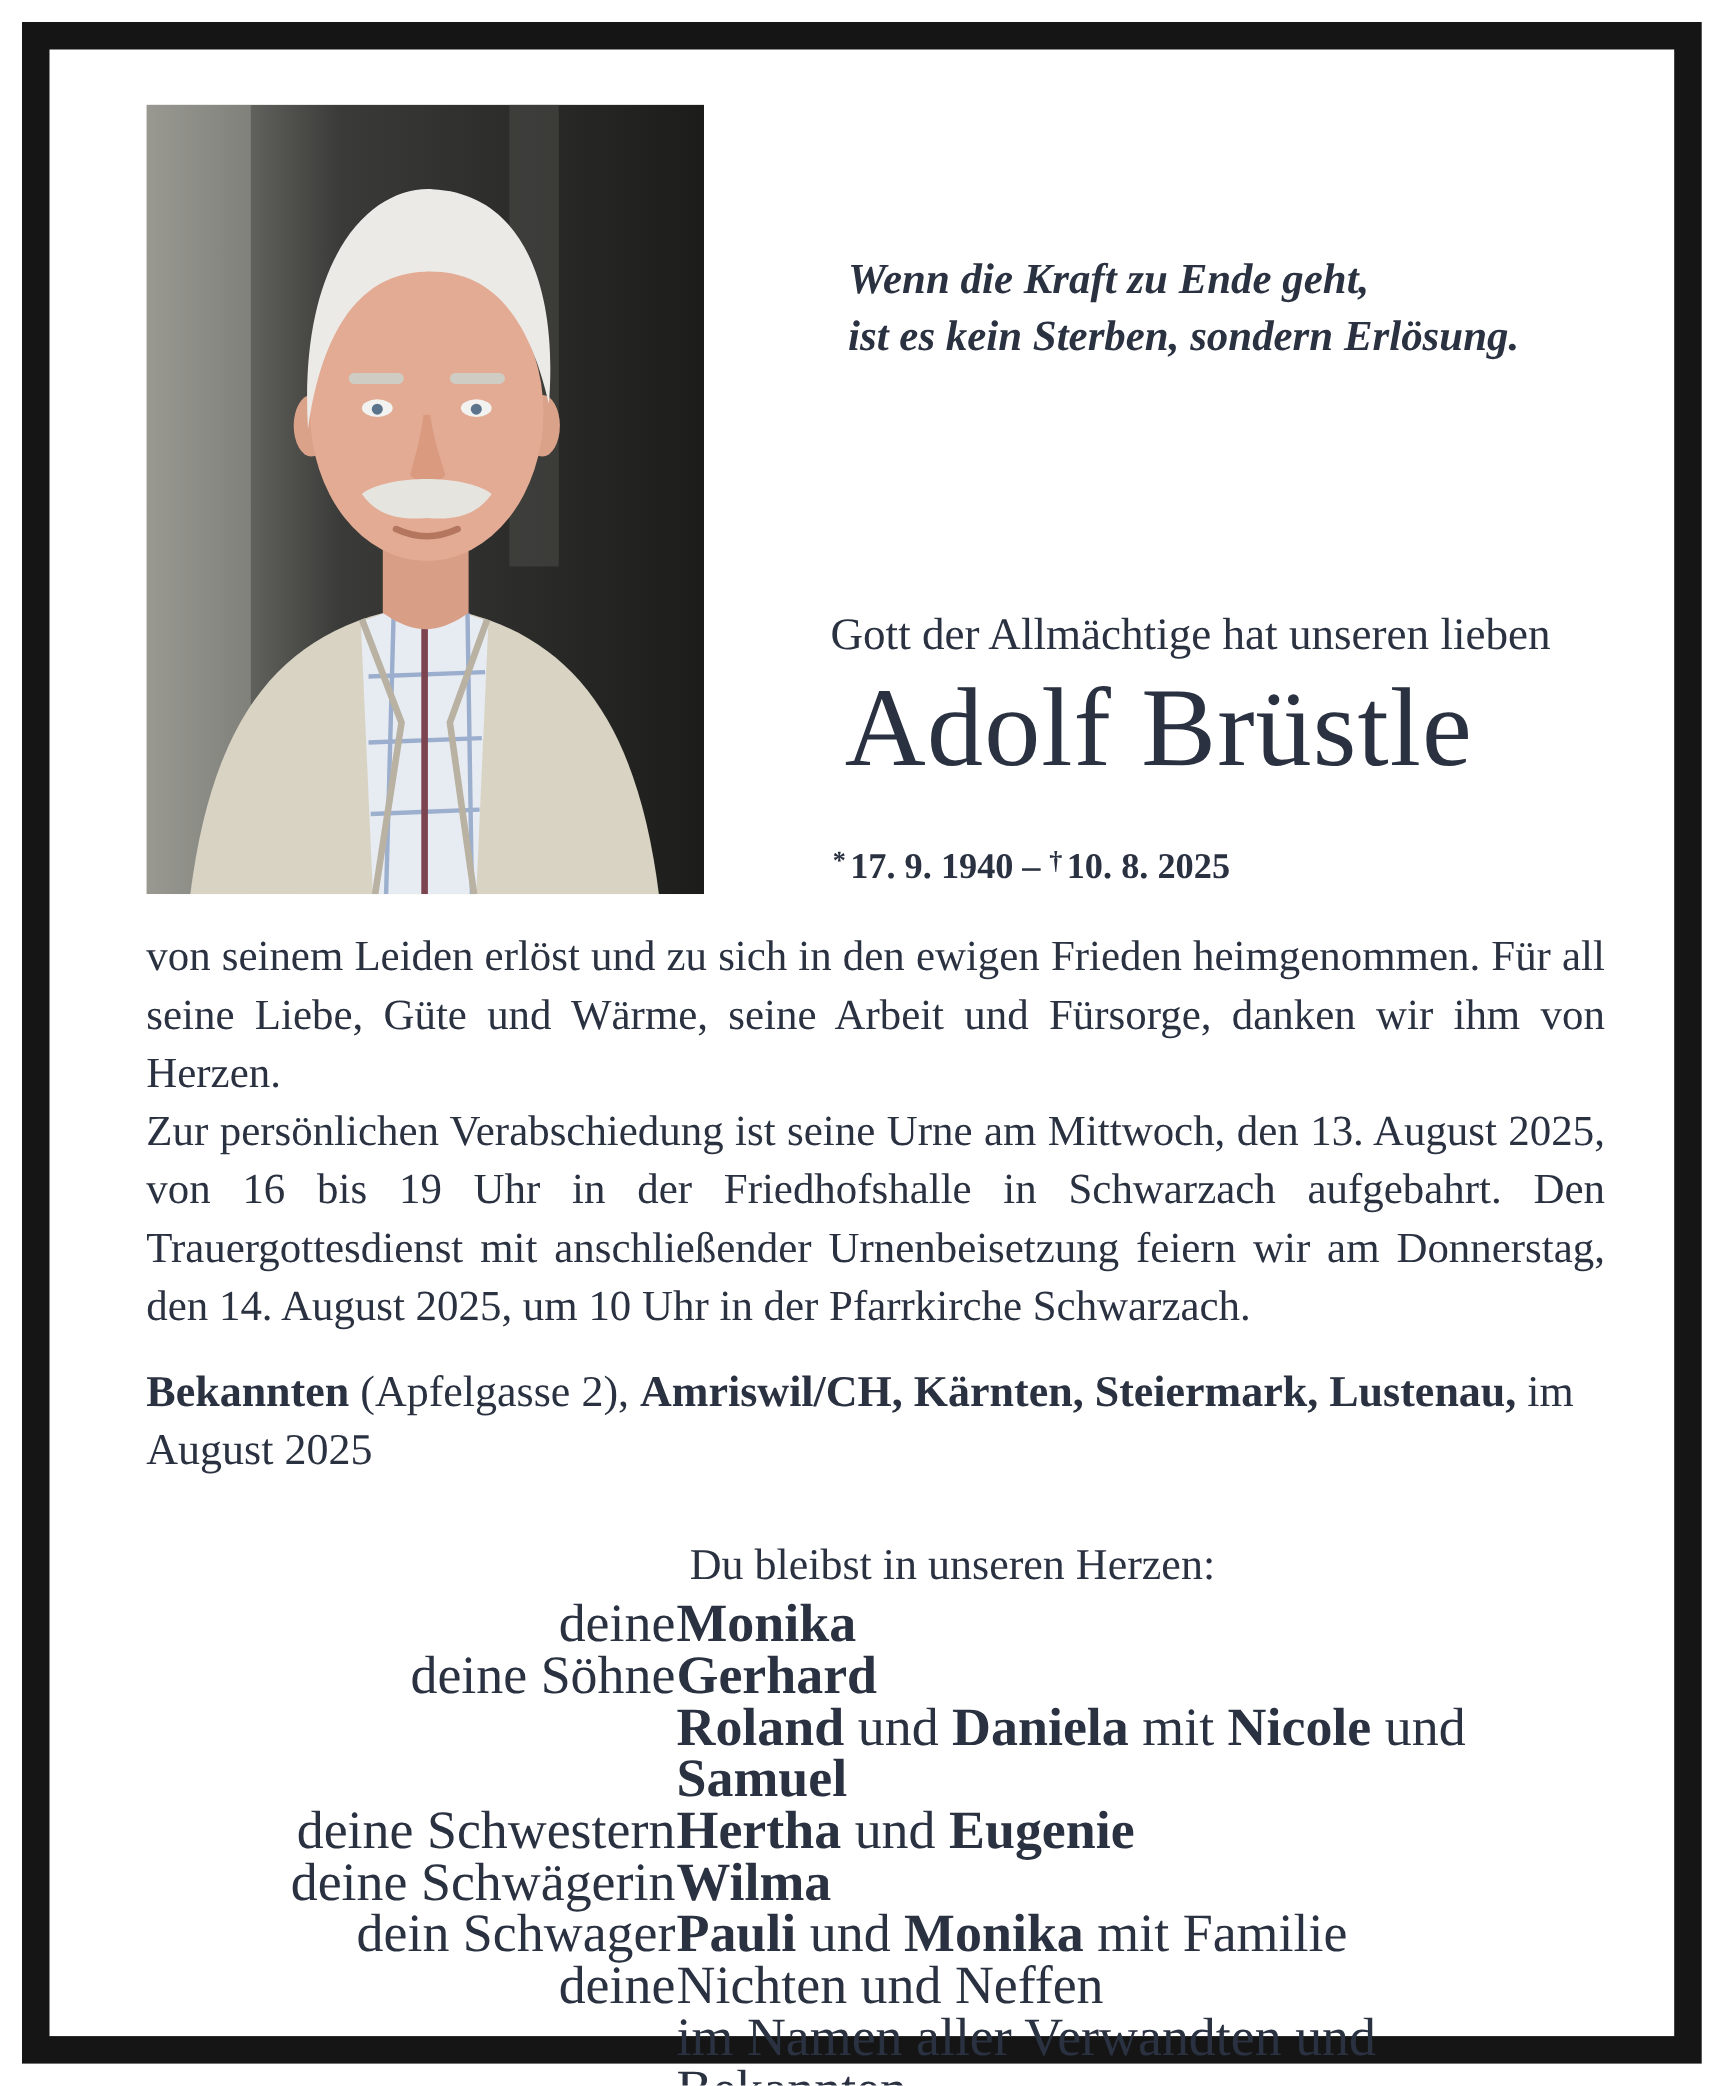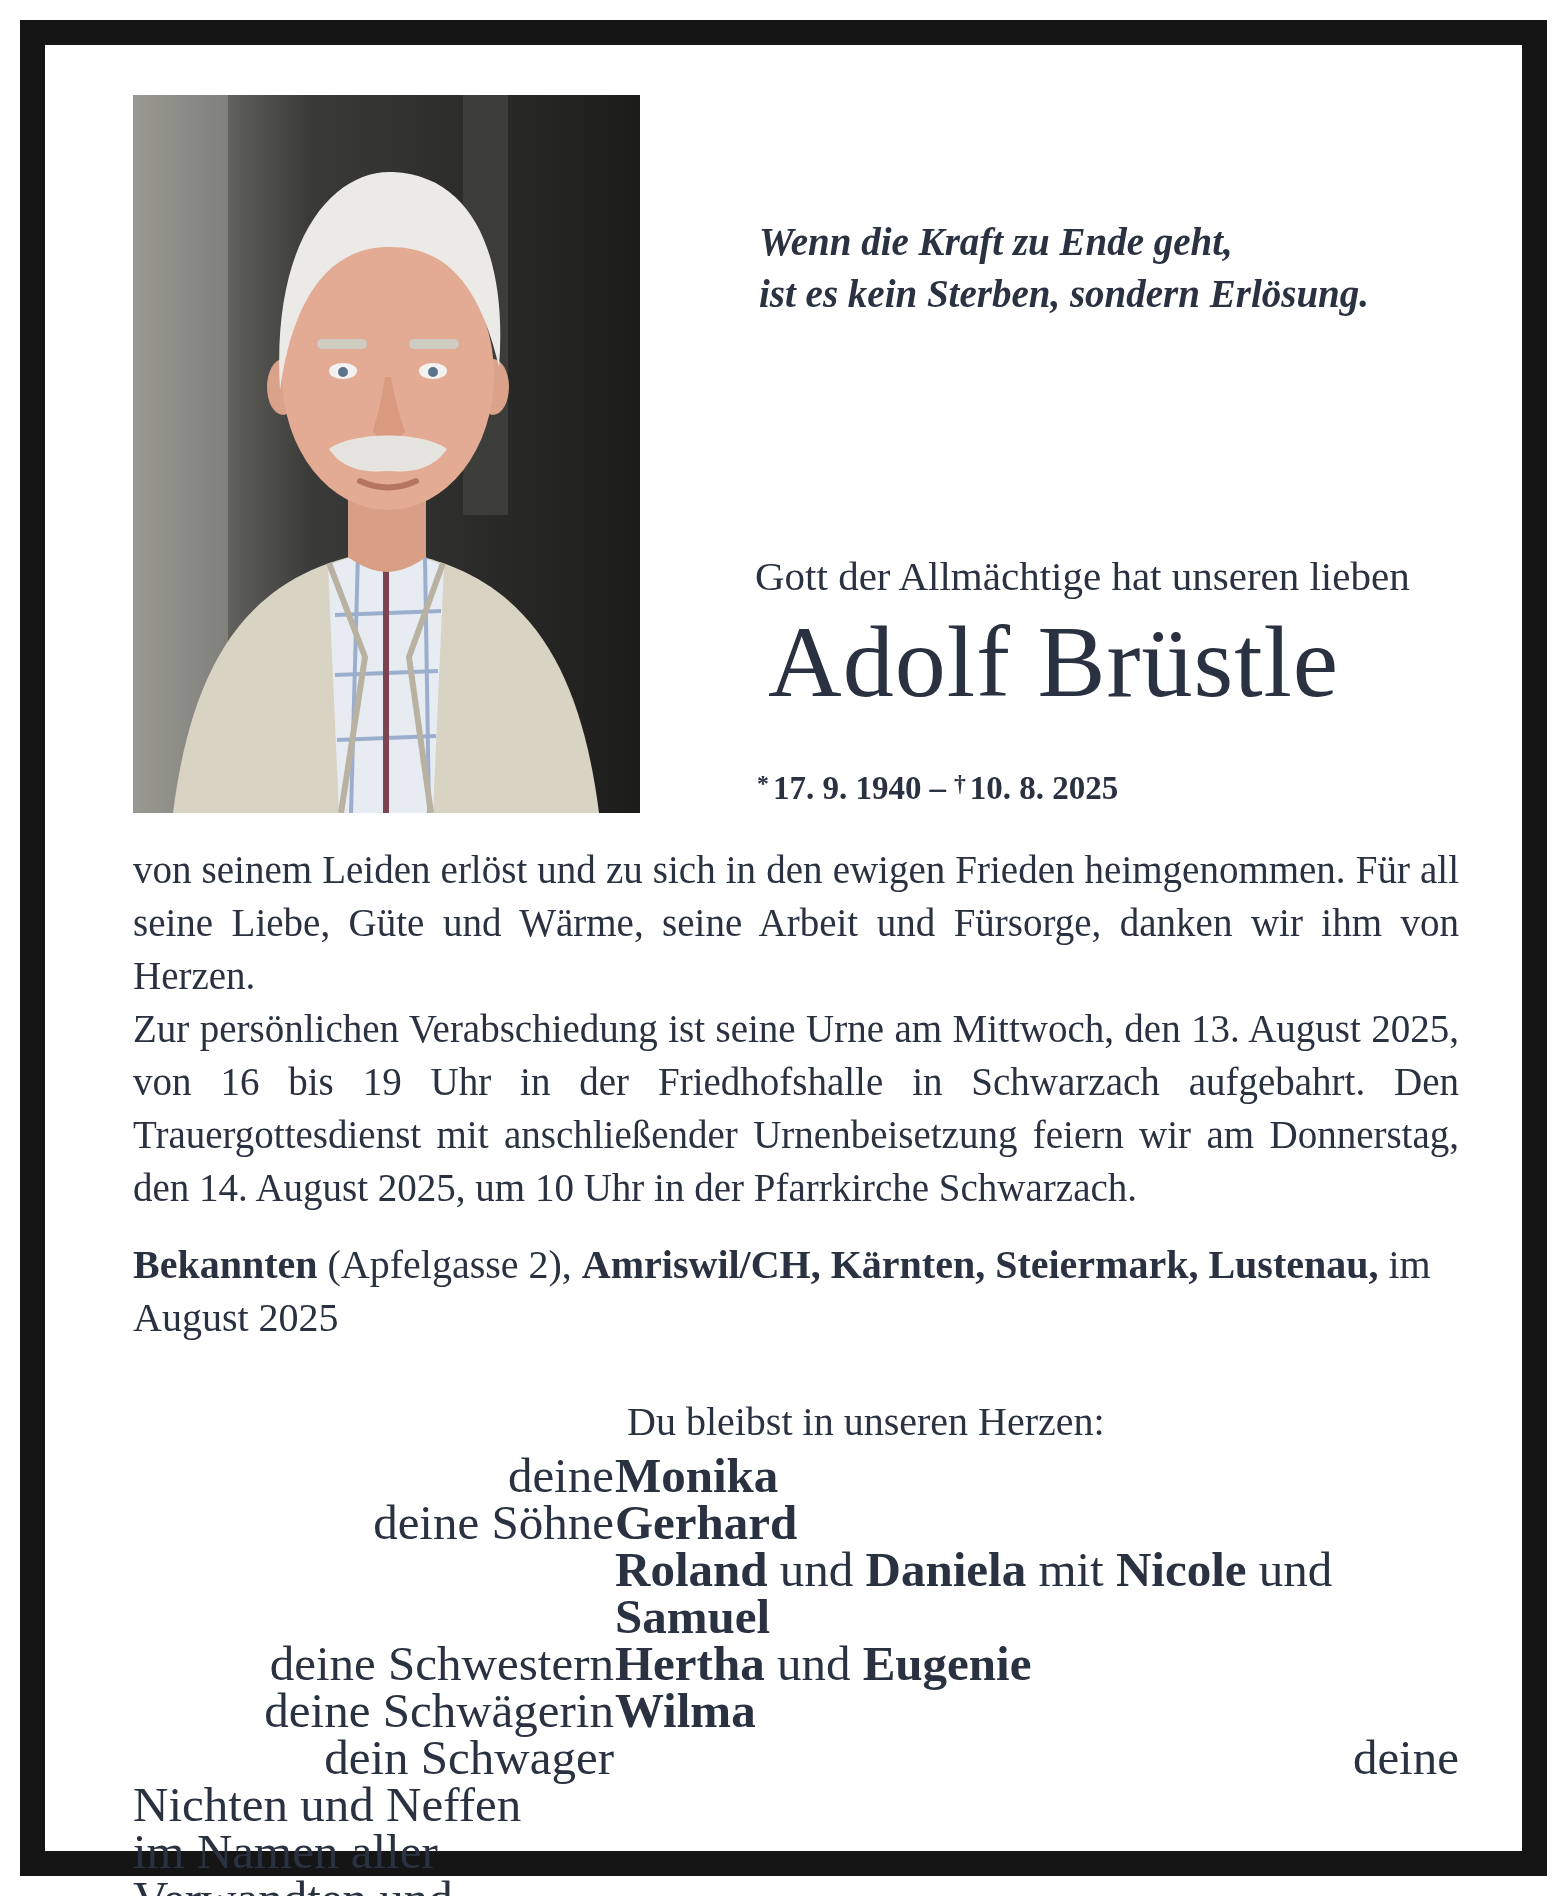--- a/index.html
+++ b/index.html
@@ -13,21 +13,21 @@
     width:1567px;height:1896px;position:relative;
     background:var(--page);color:var(--ink);
     font-family:"Liberation Serif","DejaVu Serif",serif;
     overflow:hidden;
   }
   .frame{position:absolute;inset:20px;border:25px solid var(--frame);}
   .photo{position:absolute;left:133px;top:95px;width:507px;height:718px;overflow:hidden;}
   .photo svg{display:block;}
   .quote{
     position:absolute;left:755px;top:212px;
-    font-style:italic;font-weight:bold;font-size:39px;line-height:52px;margin:4px;
+    font-style:italic;font-weight:bold;font-size:39px;line-height:52px;margin:16px;
   }
   .intro{position:absolute;left:755px;top:552px;font-size:41px;margin:0;}
   .name{
     position:absolute;left:768px;top:606px;margin:0;
     font-size:102px;font-weight:normal;letter-spacing:1px;line-height:1.1;
   }
   .dates{position:absolute;left:757px;top:770px;font-size:33px;font-weight:bold;margin:0;}
   .dates .sym{font-size:0.72em;vertical-align:8px;margin-right:4px;}
   .dates .sep{margin:0 8px;}
   .body-text{
@@ -129,17 +129,18 @@
     <span class="family-value"><span class="b">Monika</span></span>
     <span class="family-label">deine Söhne</span>
     <span class="family-value"><span class="b">Gerhard</span></span>
     <span class="family-label"></span>
     <span class="family-value"><span class="b">Roland</span><span> und </span><span class="b">Daniela</span><span> mit </span><span class="b">Nicole</span><span> und </span><span class="b">Samuel</span></span>
     <span class="family-label">deine Schwestern</span>
     <span class="family-value"><span class="b">Hertha</span><span> und </span><span class="b">Eugenie</span></span>
     <span class="family-label">deine Schwägerin</span>
     <span class="family-value"><span class="b">Wilma</span></span>
     <span class="family-label">dein Schwager</span>
+    <span class="family-value"><span class="b">Pauli</span><span> und </span><span class="b">Monika</span><span> mit Familie</span></span>
     <span class="family-label">deine</span>
     <span class="family-value"><span>Nichten und Neffen</span></span>
     <span class="family-label"></span>
     <span class="family-value"><span>im Namen aller Verwandten und Bekannten</span></span>
   </div>
 
 </body></html>

